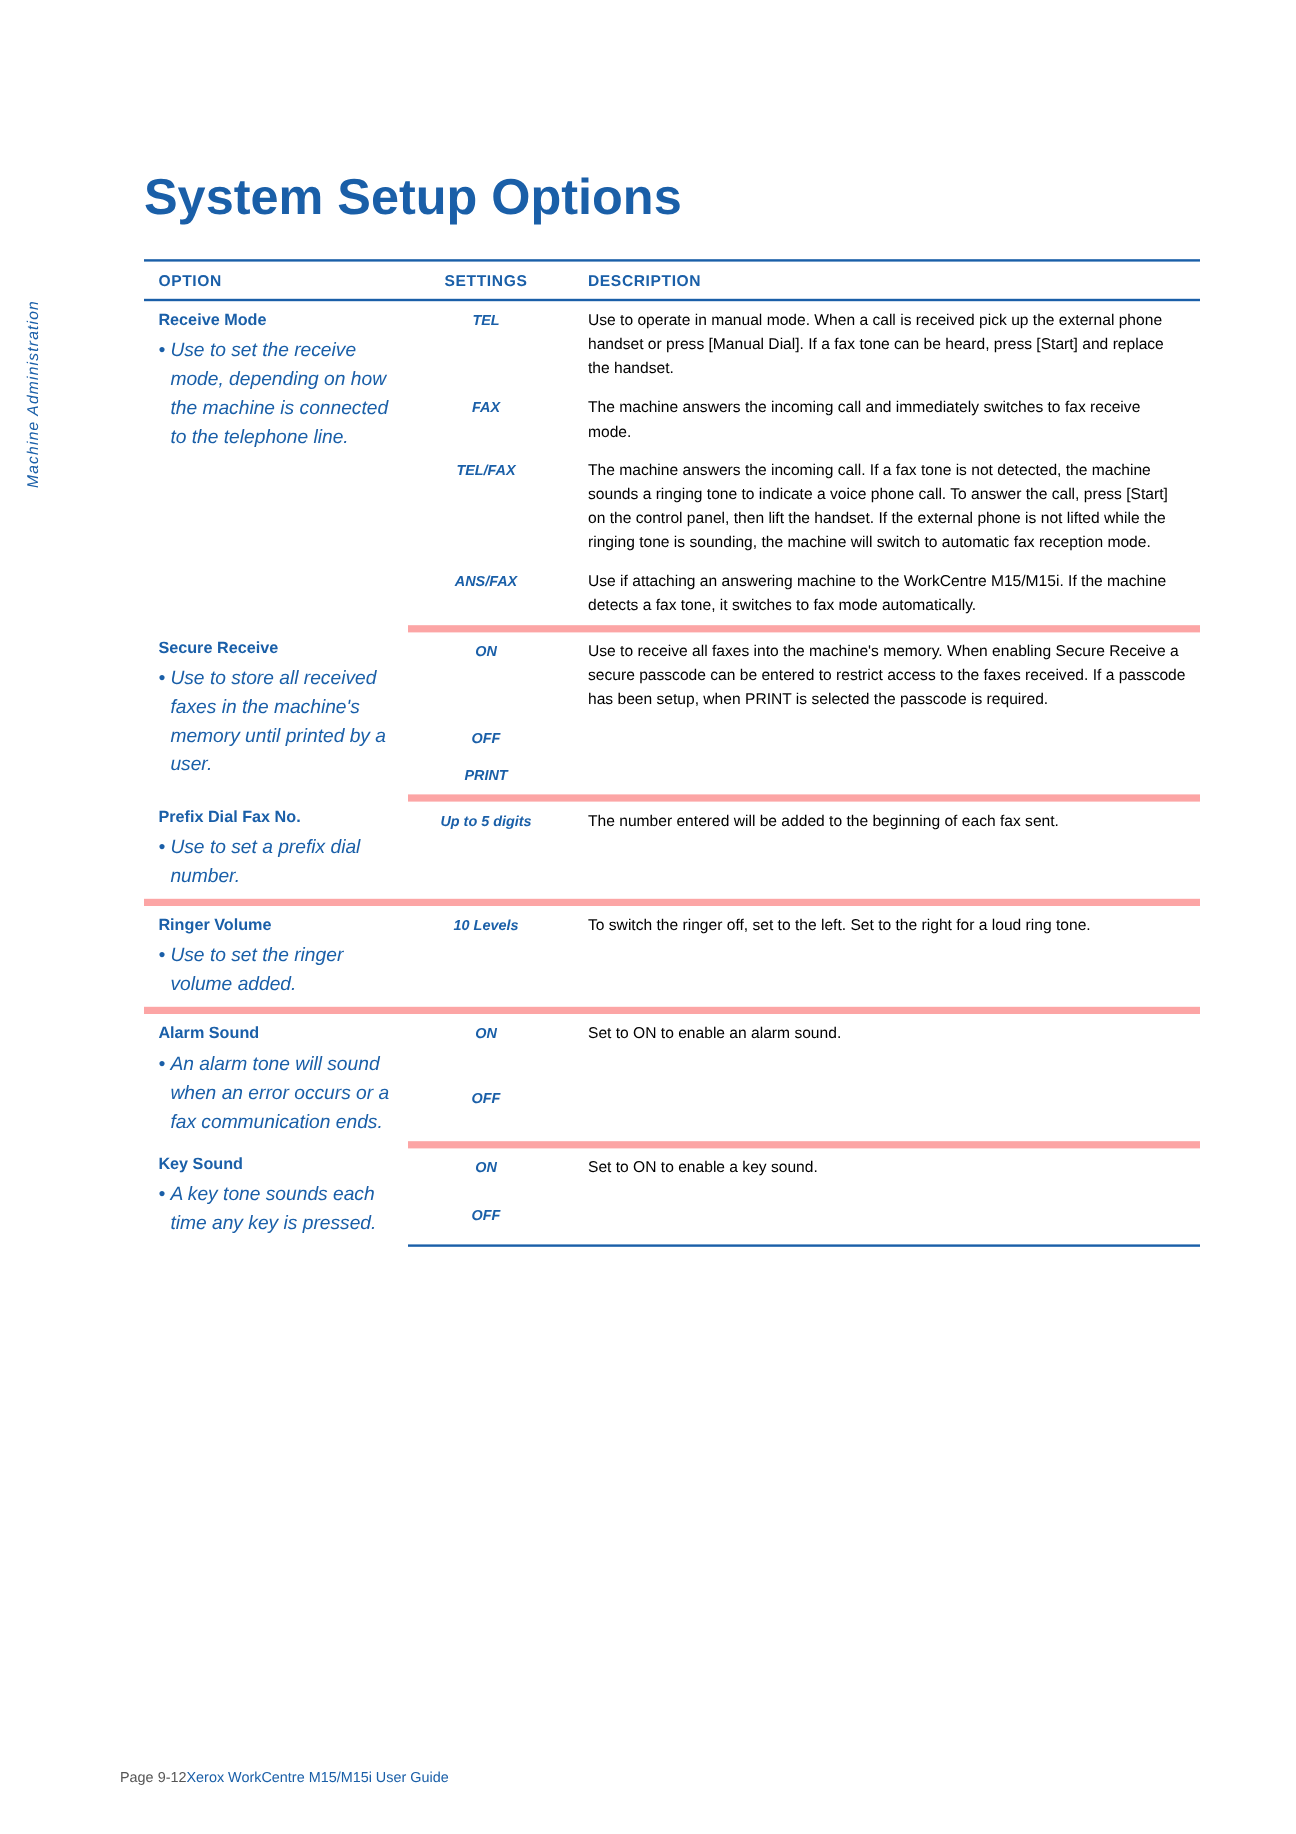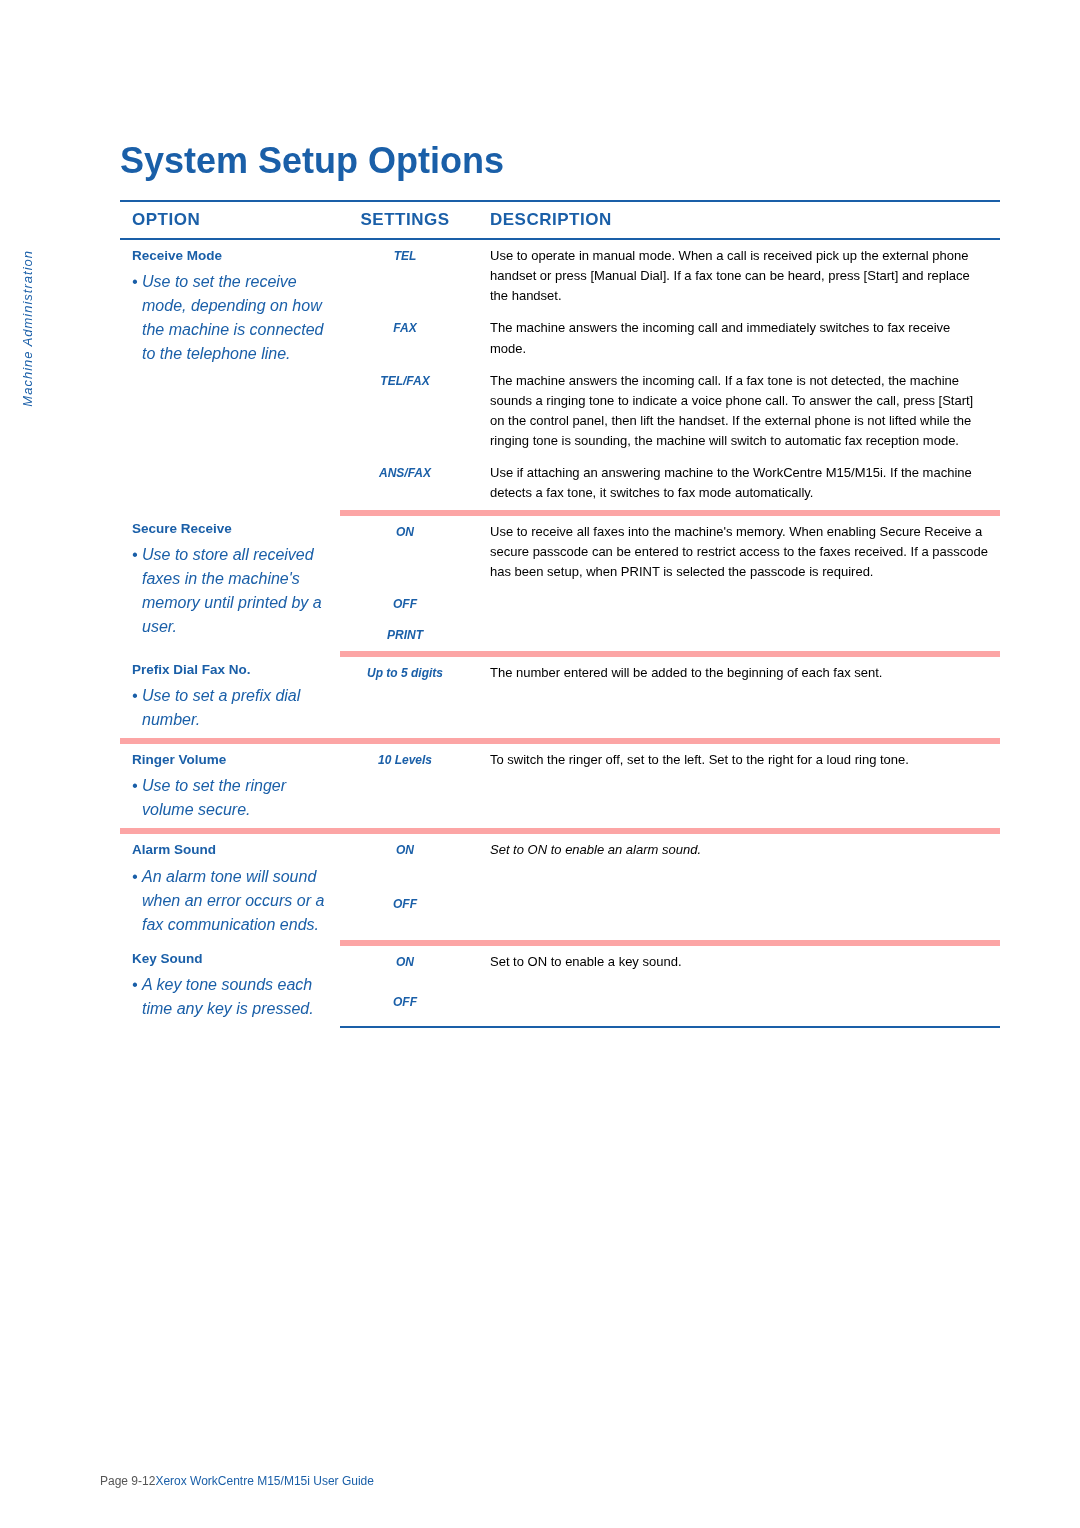--- a/index.html
+++ b/index.html
@@ -28,39 +28,39 @@
       writing-mode: vertical-rl;
       transform: rotate(180deg);
       font-size: 13px;
       color: #1a5fa8;
       font-style: italic;
       letter-spacing: 1px;
     }
 
     
     .page-title {
-      font-size: 36px;
+      font-size: 42px;
       font-weight: bold;
       color: #1a5fa8;
-      margin-bottom: 18px;
+      margin-bottom: 28px;
       margin-left: 20px;
     }
 
     
     .options-table {
       width: 100%;
       border-collapse: collapse;
       margin-left: 20px;
       width: calc(100% - 20px);
     }
 
     .options-table th {
       background: #fff;
       color: #1a5fa8;
-      font-size: 17px;
+      font-size: 13px;
       font-weight: bold;
       text-transform: uppercase;
       letter-spacing: 0.5px;
       padding: 8px 12px;
       border-top: 2px solid #1a5fa8;
       border-bottom: 2px solid #1a5fa8;
       text-align: left;
     }
 
     .options-table th.center { text-align: center; }
@@ -238,37 +238,37 @@
           </td>
           <td class="col-settings" style="text-align: center;"><span class="setting-val">Up to 5 digits</span></td>
           <td class="col-description" style="padding-left: 20px;">
             <p class="desc-text">The number entered will be added to the beginning of each fax sent.</p>
           </td>
         </tr>
         <tr class="group-last">
           <td rowspan="1" class="col-option">
             <div class="option-name">Ringer Volume</div>
             <ul class="option-bullets">
-              <li>Use to set the ringer volume secure.</li>
+              <li>Use to set the ringer volume added.</li>
             </ul>
           </td>
           <td class="col-settings" style="text-align: center;"><span class="setting-val">10 Levels</span></td>
           <td class="col-description" style="padding-left: 20px;">
             <p class="desc-text">To switch the ringer off, set to the left. Set to the right for a loud ring tone.</p>
           </td>
         </tr>
         <tr class="group-row">
           <td rowspan="2" class="col-option">
             <div class="option-name">Alarm Sound</div>
             <ul class="option-bullets">
               <li>An alarm tone will sound when an error occurs or a fax communication ends.</li>
             </ul>
           </td>
           <td class="col-settings" style="text-align: center;"><span class="setting-val">ON</span></td>
-          <td class="col-description" style="padding-left: 20px; font-style: italic;">
+          <td class="col-description" style="padding-left: 20px;">
             <p class="desc-text">Set to ON to enable an alarm sound.</p>
           </td>
         </tr>
         <tr class="group-last">
           <td class="col-settings" style="text-align: center;"><span class="setting-val">OFF</span></td>
           <td class="col-description" style="padding-left: 20px;">
             <p class="desc-text"></p>
           </td>
         </tr>
         <tr class="group-row">

